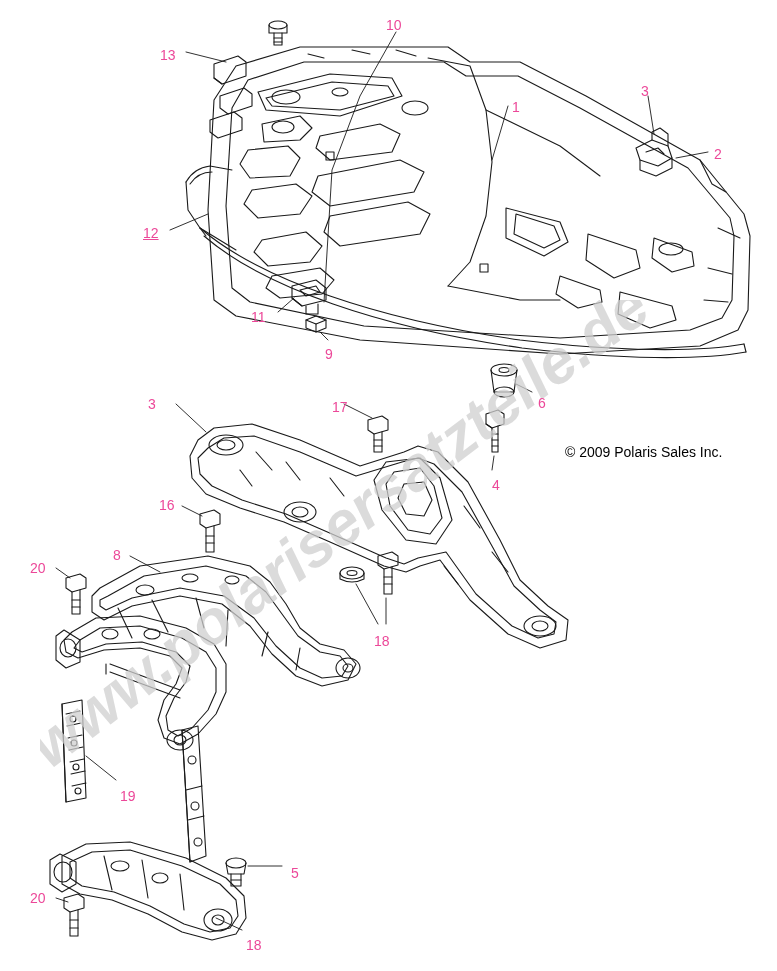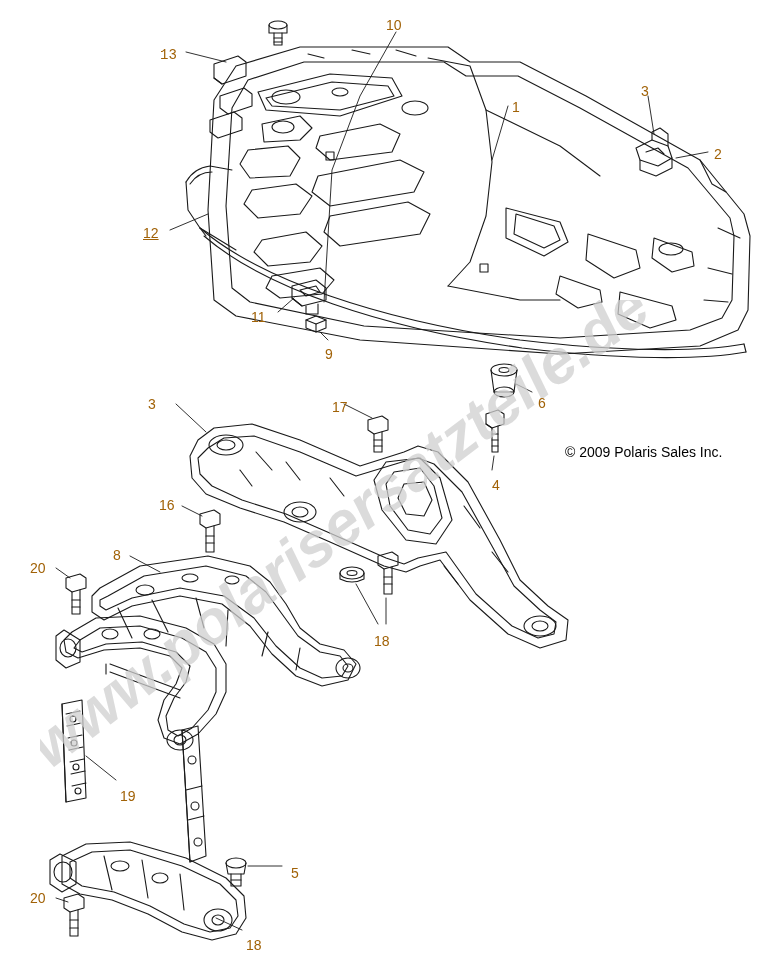--- a/index.html
+++ b/index.html
@@ -19,21 +19,21 @@
     position: absolute;
     left: 0;
     top: 0;
     width: 777px;
     height: 971px;
   }
   .callout {
     position: absolute;
     font-family: "Liberation Sans", sans-serif;
     font-size: 14px;
-    color: #a16207;
+    color: #ec4899;
     white-space: nowrap;
     line-height: 1;
   }
   .copyright {
     position: absolute;
     font-family: "Liberation Sans", sans-serif;
     font-size: 14px;
     color: #000000;
     white-space: nowrap;
   }
@@ -358,21 +358,21 @@
         <path d="M56 898 L68 902"></path>
         <path d="M242 930 L216 918"></path>
       </g>
     </g>
   </svg>
 
   <svg class="watermark" viewBox="0 0 700 560" xmlns="http://www.w3.org/2000/svg">
     <text class="wm-text" x="10" y="470" transform="rotate(-37 10 470)">www.polarisersatzteile.de</text>
   </svg>
 
-  <div class="callout" style="left:160px; top:48px;font-family:Liberation Mono, monospace;">13</div>
+  <div class="callout" style="left:160px; top:48px;">13</div>
   <div class="callout" style="left:386px; top:18px;">10</div>
   <div class="callout" style="left:512px; top:100px;">1</div>
   <div class="callout" style="left:641px; top:84px;">3</div>
   <div class="callout" style="left:714px; top:147px;">2</div>
   <div class="callout" style="left:143px; top:226px;text-decoration:underline;">12</div>
   <div class="callout" style="left:251px; top:310px;text-align:right;">11</div>
   <div class="callout" style="left:325px; top:347px;">9</div>
   <div class="callout" style="left:538px; top:396px;">6</div>
   <div class="callout" style="left:492px; top:478px;">4</div>
   <div class="callout" style="left:148px; top:397px;">3</div>

